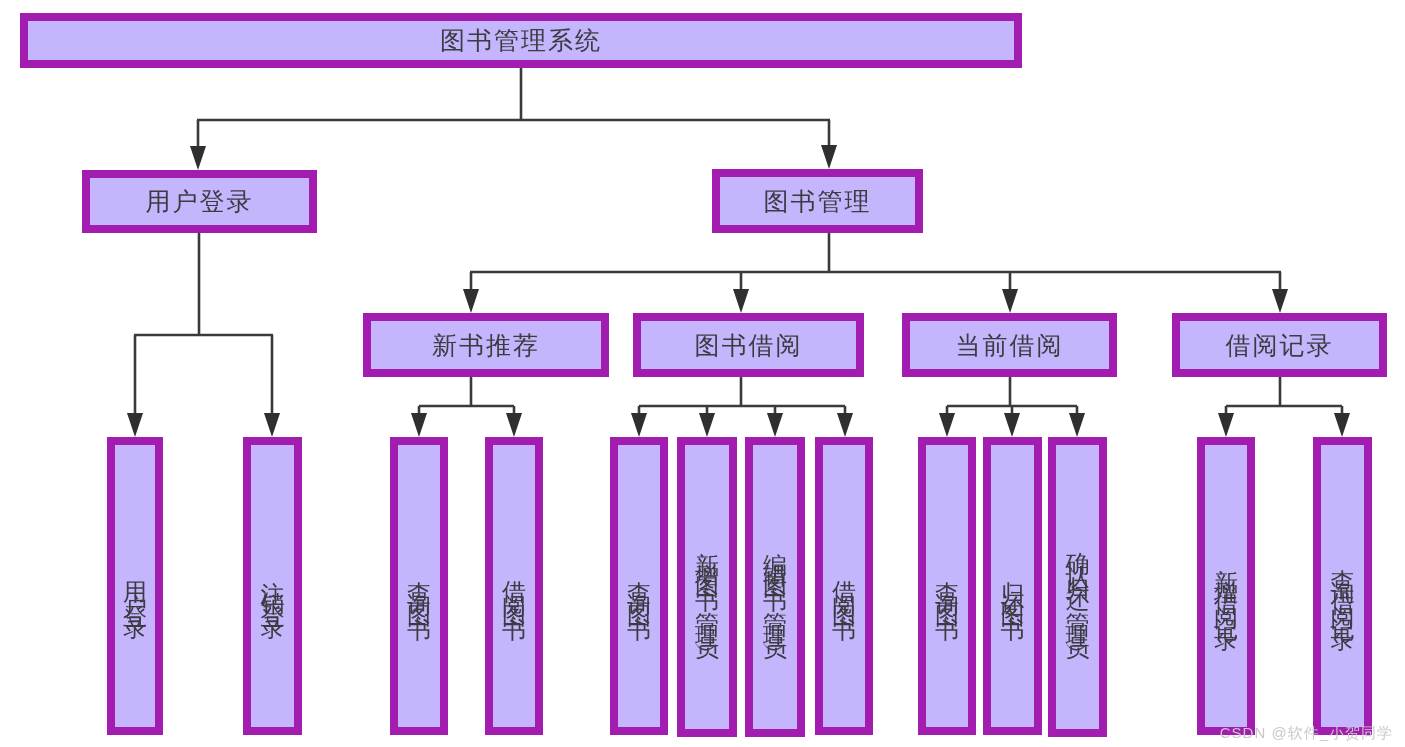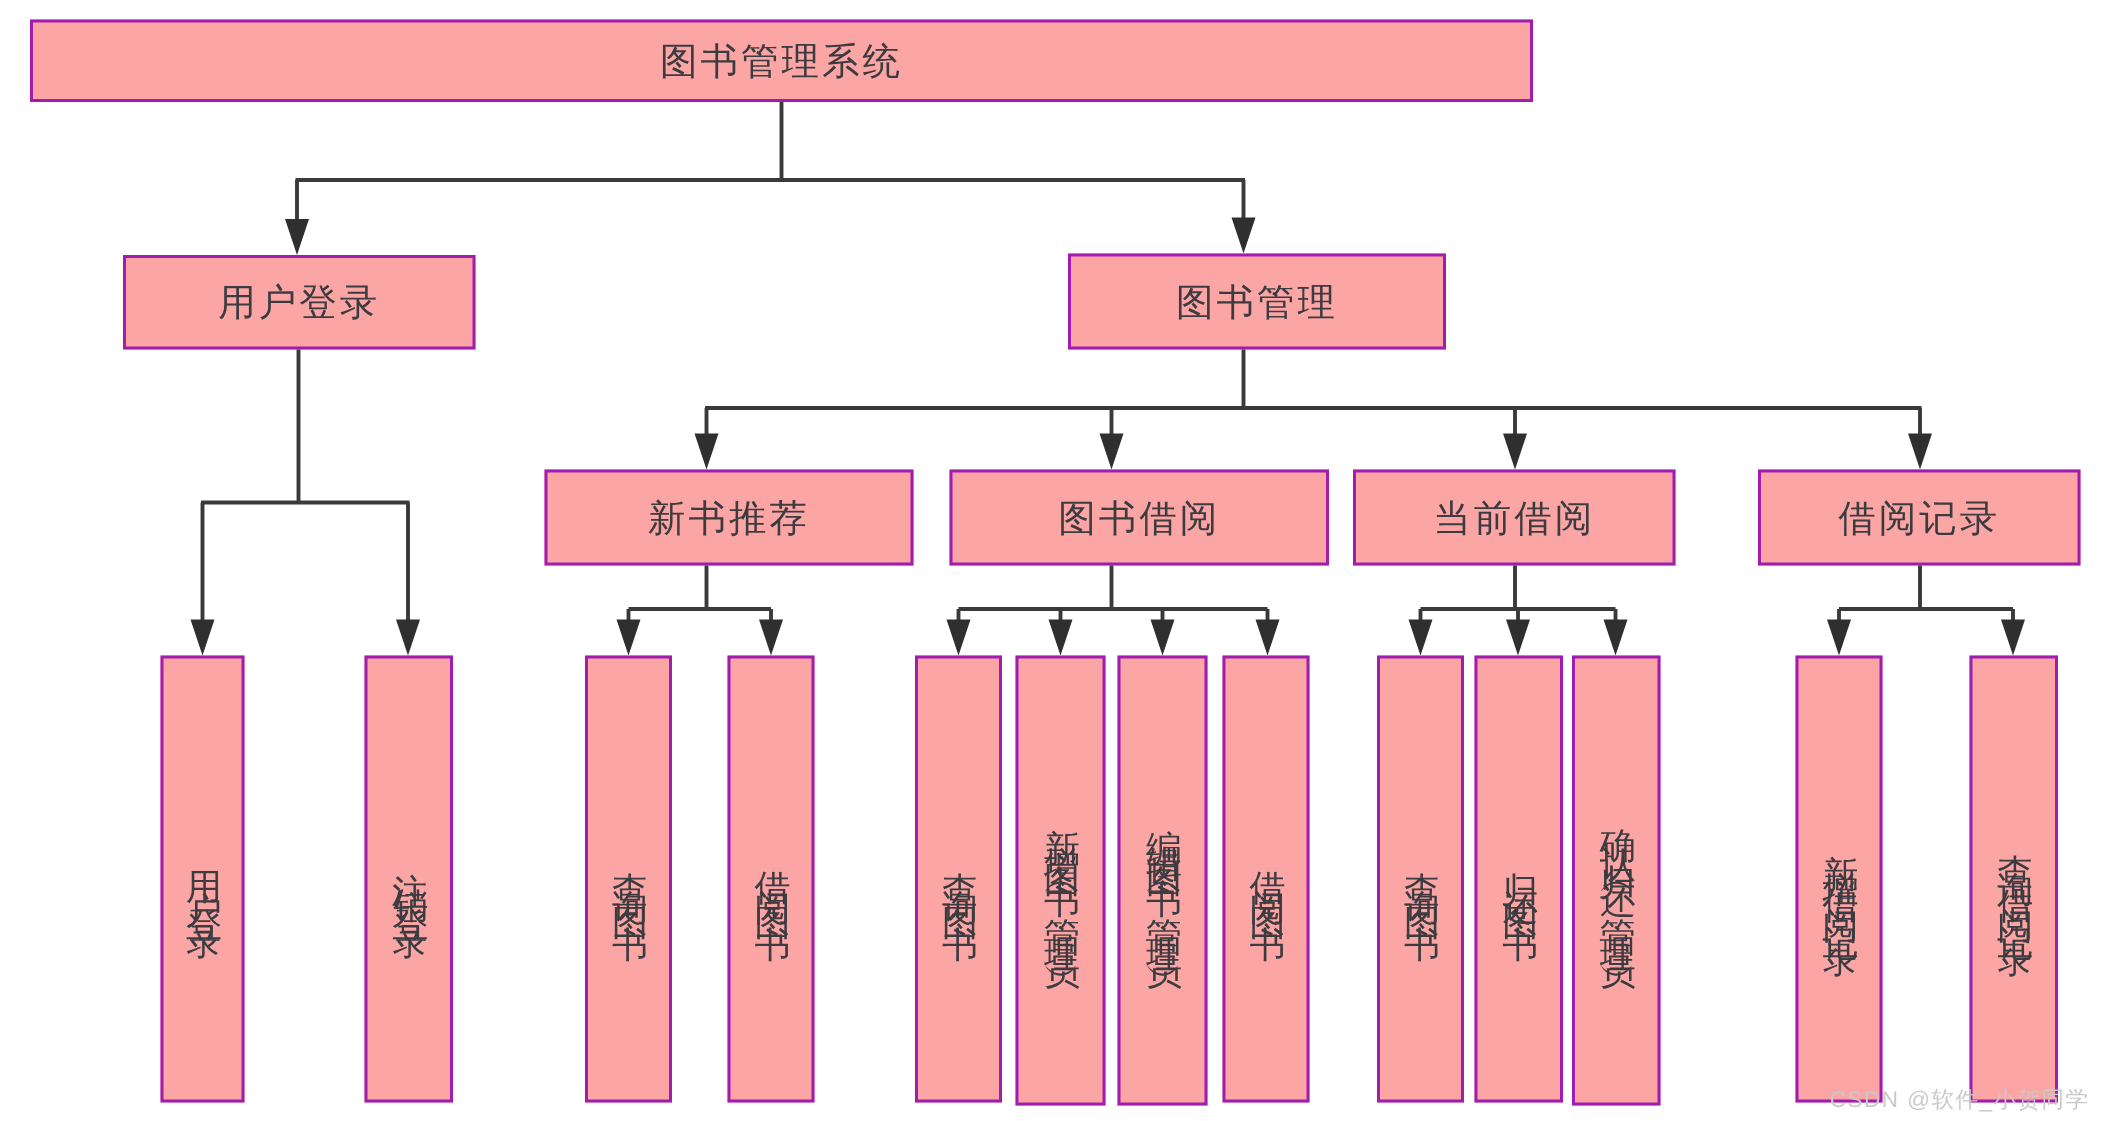--- a/index.html
+++ b/index.html
@@ -19,22 +19,22 @@
     position: absolute;
     left: 0;
     top: 0;
     width: 1405px;
     height: 747px;
     pointer-events: none;
   }
   .node {
     position: absolute;
     box-sizing: border-box;
-    border: 2px solid #a21caf;
-    background: #fca5a5;
+    border: 8px solid #a21caf;
+    background: #c4b5fd;
     display: flex;
     align-items: center;
     justify-content: center;
     color: #3b3b40;
   }
   .node.h span {
     font-size: 25px;
     letter-spacing: 2px;
     white-space: nowrap;
   }
@@ -116,28 +116,28 @@
       <polygon points="1334,413 1350,413 1342,437" fill="#2f2f2f"></polygon>
     </svg>
 
   <div class="node h" style="left:20px; top:13px; width:1002px; height:55px">
     <span>图书管理系统</span>
   </div>
 
   <div class="node h" style="left:82px; top:170px; width:235px; height:63px">
     <span>用户登录</span>
   </div>
-  <div class="node h" style="left:712px; top:169px; width:252px; height:64px">
+  <div class="node h" style="left:712px; top:169px; width:211px; height:64px">
     <span>图书管理</span>
   </div>
 
   <div class="node h" style="left:363px; top:313px; width:246px; height:64px">
     <span>新书推荐</span>
   </div>
-  <div class="node h" style="left:633px; top:313px; width:253px; height:64px">
+  <div class="node h" style="left:633px; top:313px; width:231px; height:64px">
     <span>图书借阅</span>
   </div>
   <div class="node h" style="left:902px; top:313px; width:215px; height:64px">
     <span>当前借阅</span>
   </div>
   <div class="node h" style="left:1172px; top:313px; width:215px; height:64px">
     <span>借阅记录</span>
   </div>
 
   <div class="node v" style="left:107px; top:437px; width:56px; height:298px">

